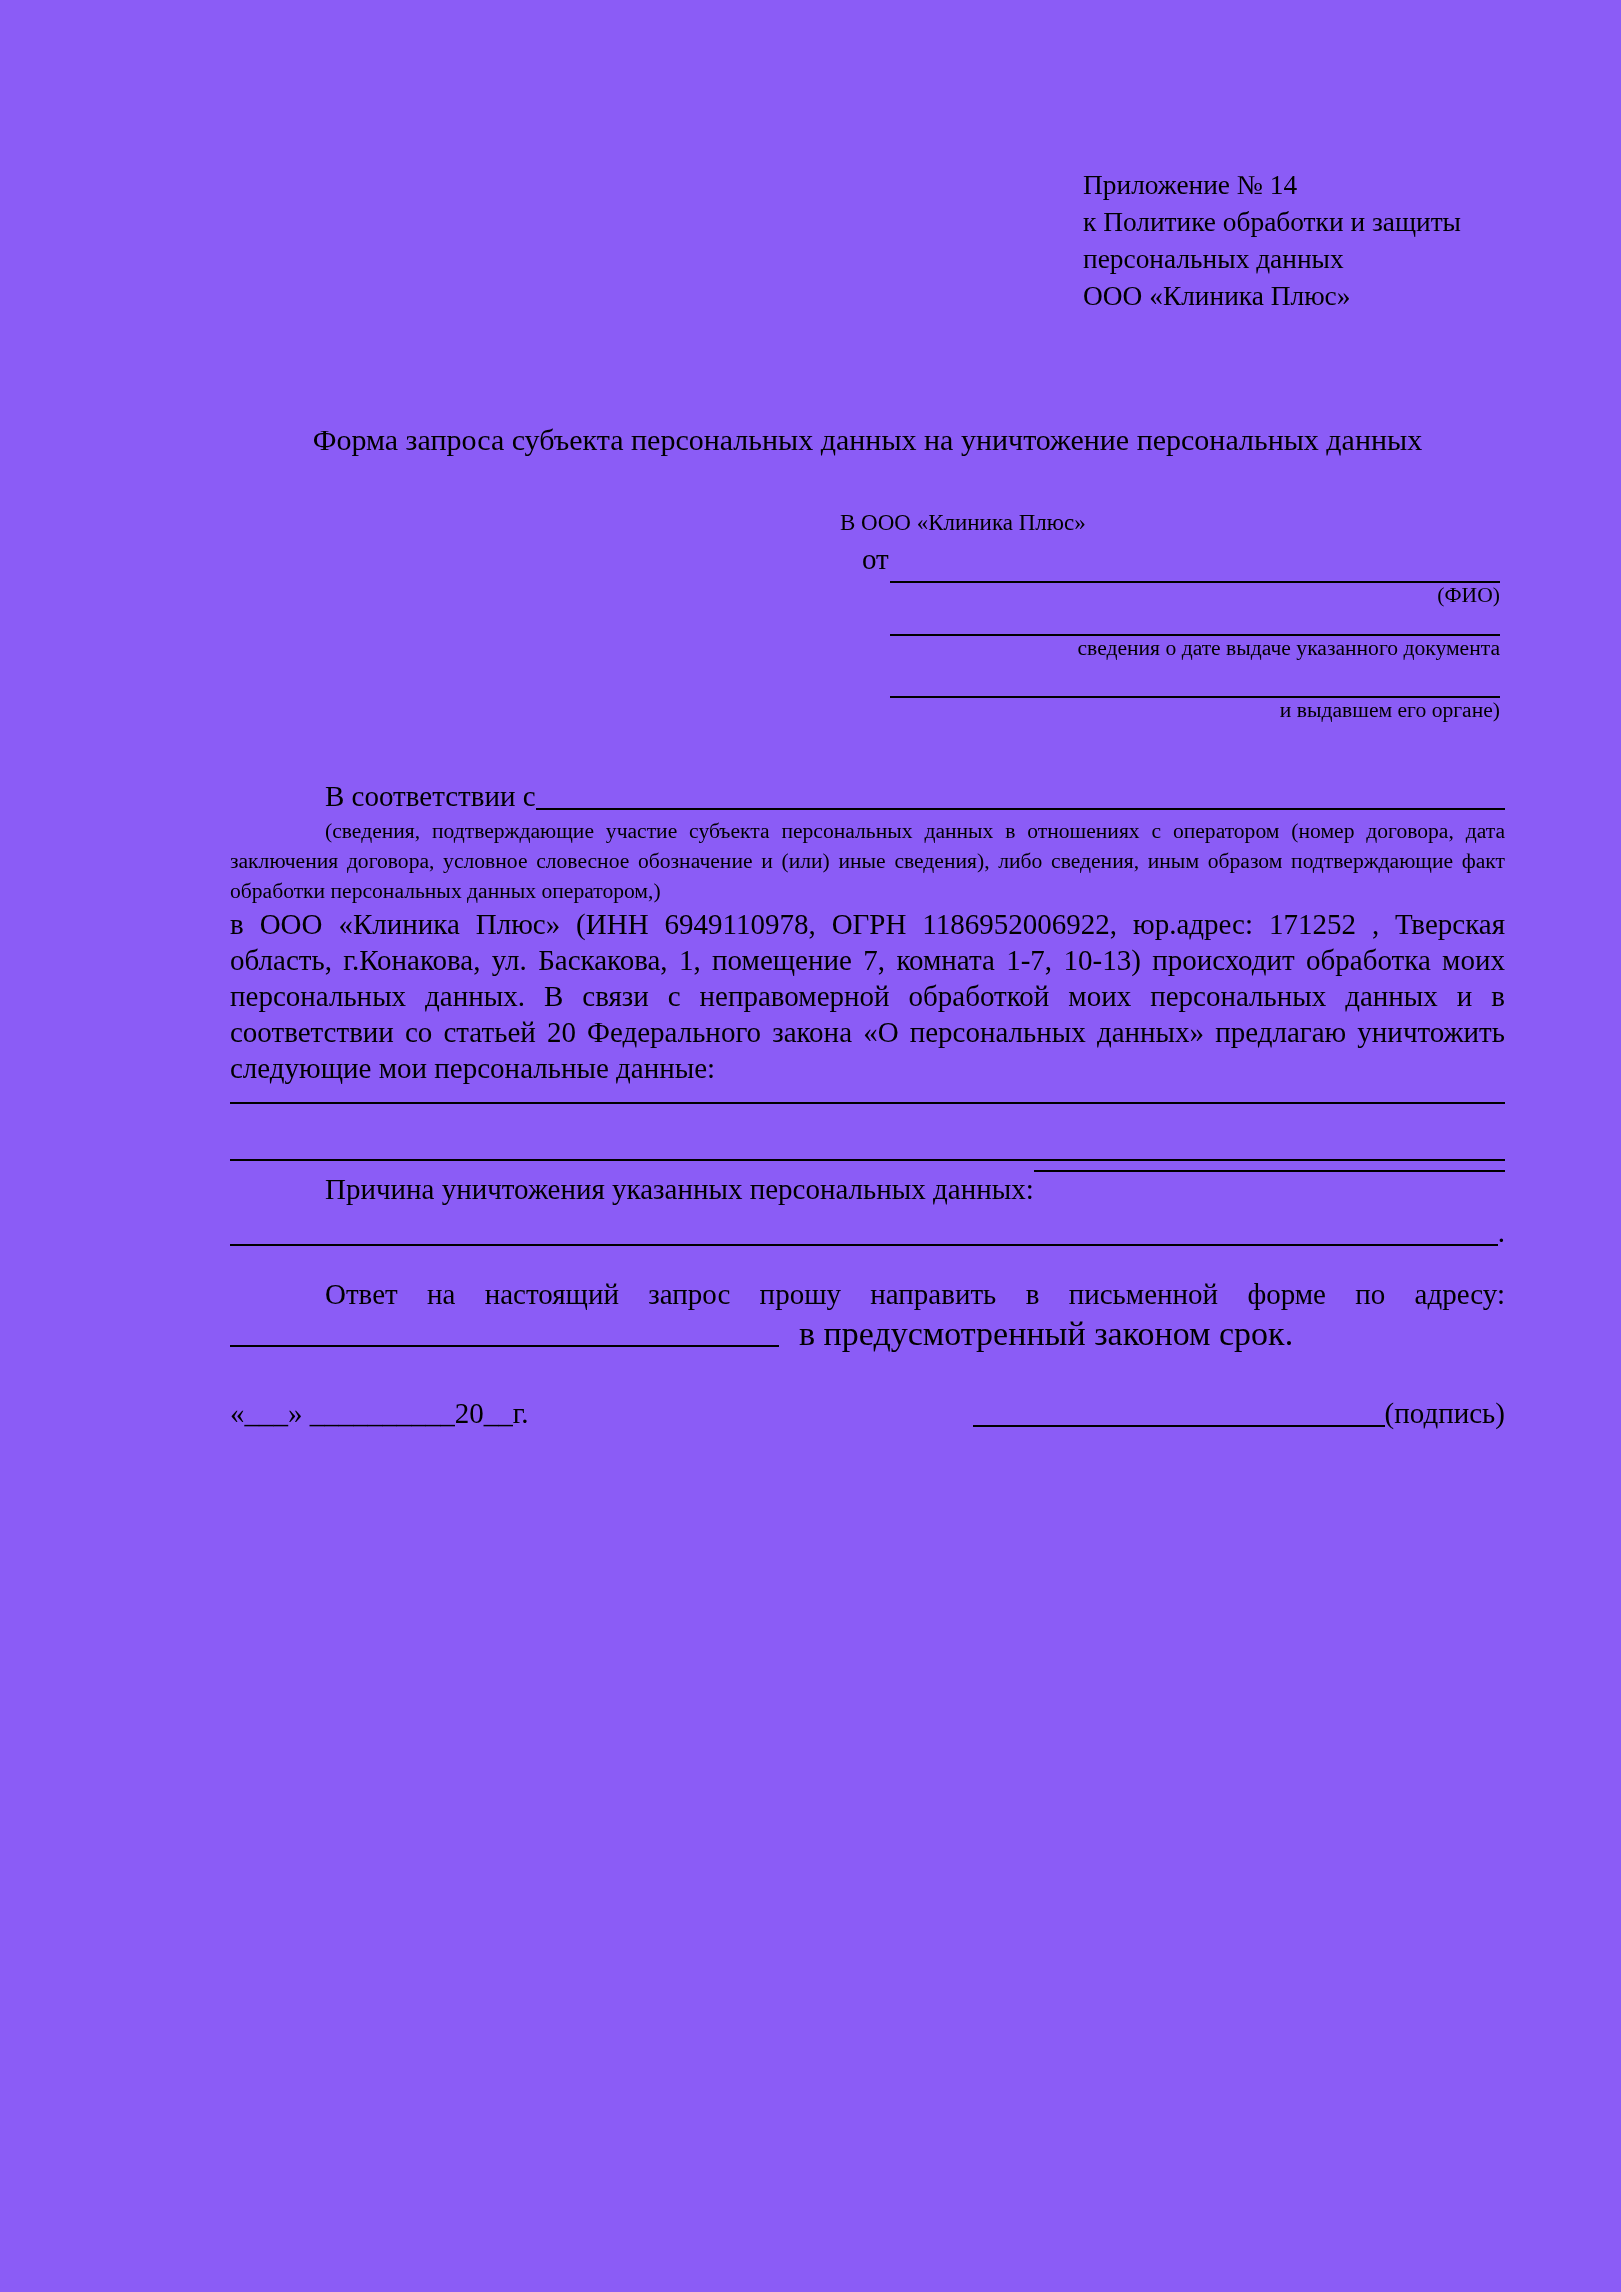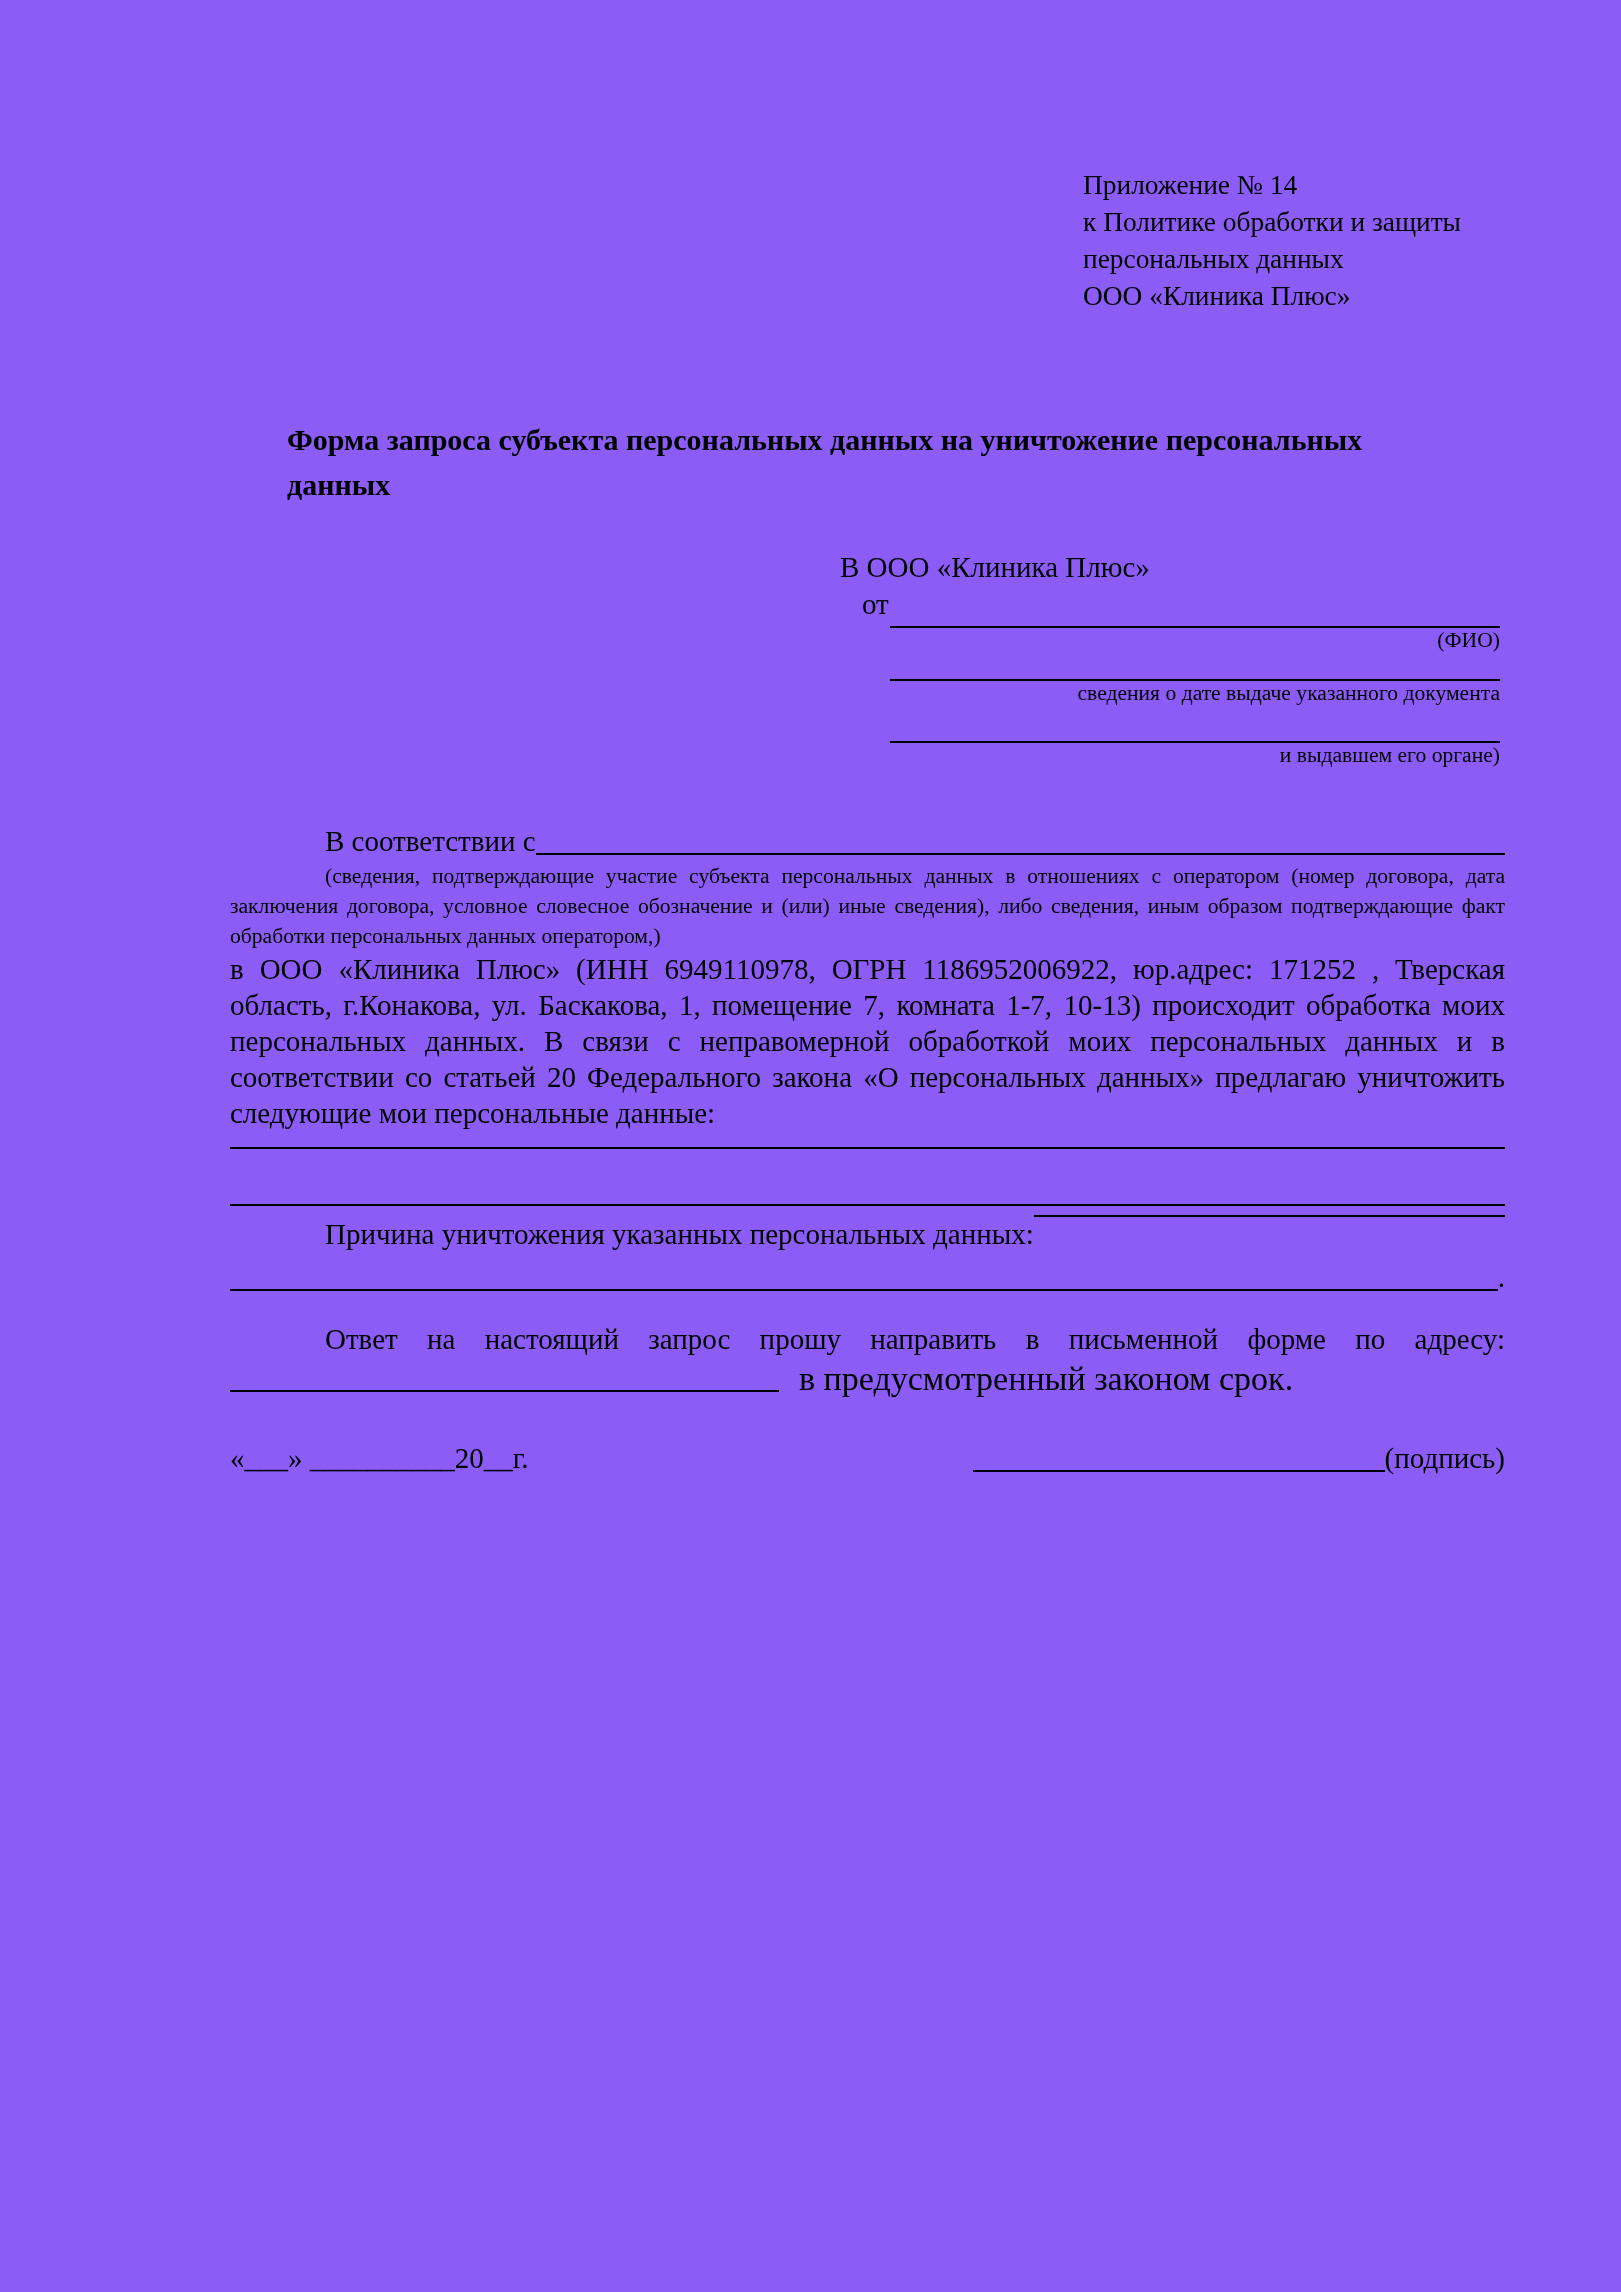--- a/index.html
+++ b/index.html
@@ -12,25 +12,26 @@
     font-family:"Liberation Serif", "DejaVu Serif", serif;
     box-sizing:border-box;
     padding:167px 116px 0 230px;
     overflow:hidden;
   }
   .hdr { margin-left:853px; font-size:27.4px; line-height:37px; }
   .hdr div { white-space:nowrap; }
   .title {
     margin:102px auto 16px;
     max-width:1161px;
-    font-weight:bold;
+    text-align:center;
+    font-weight:normal;
     font-size:30px;
     line-height:45px;
   }
-  .to-line   { margin-left:610px; font-size:29px; line-height:37px; white-space:nowrap;margin-top:42px; }
+  .to-line   { margin-left:610px; font-size:23px; line-height:37px; white-space:nowrap;margin-top:42px; }
   .from-line { margin-left:632px; font-size:29px; line-height:37px; }
   .addr { margin-left:660px; width:610px; margin-top:2.9px; }
   .field .line { height:0; border-bottom:2.9px solid #000; }
   .field .cap  { text-align:right; font-size:21.6px; line-height:25.5px; }
   .f1 { margin-bottom:25.5px; }
   .f2 { margin-bottom:43px; }
   .f3 { margin-bottom:35px; }
   .lead-row { display:flex; margin-top:53px; font-size:29px; line-height:39px; }
   .lead-row .lbl { white-space:nowrap; }
   .indent { width:95px; flex:0 0 95px; }

